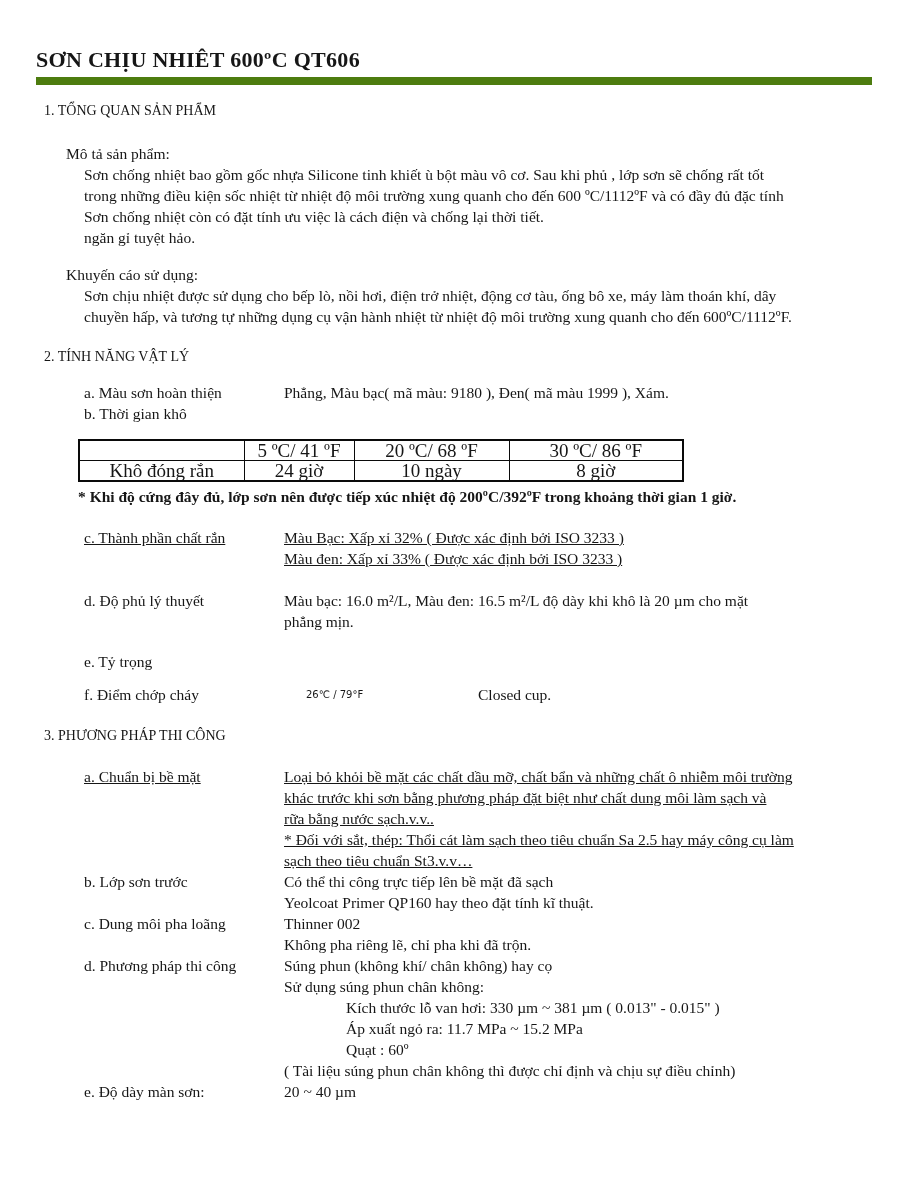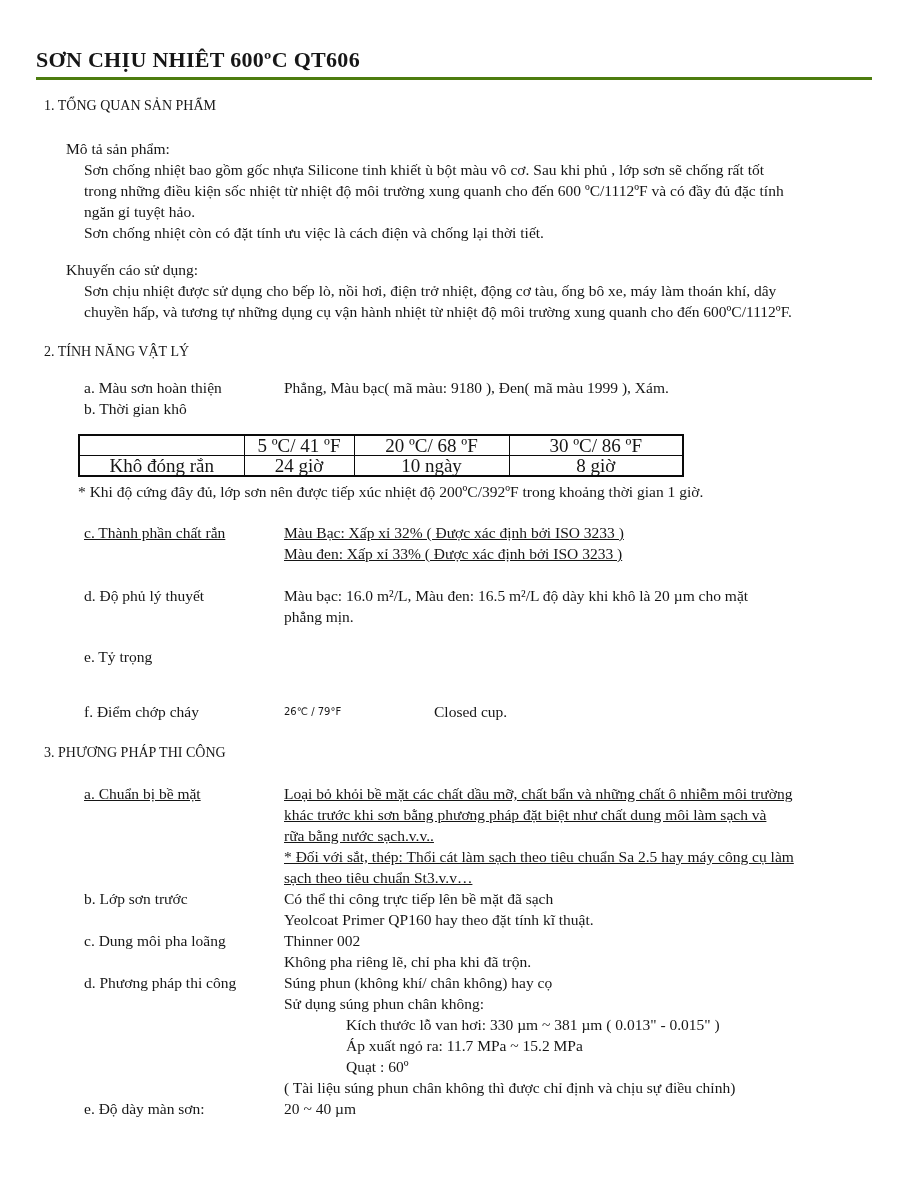--- a/index.html
+++ b/index.html
@@ -6,68 +6,68 @@
   .page {
     position:relative;
     width:908px; height:1179px;
     background:#ffffff;
     color:#161616;
     font-family:"Liberation Serif","DejaVu Serif",serif;
     font-size:15.5px;
     line-height:21px;
     overflow:hidden;
   }
-  .titlebar { margin:46px 36px 0 36px; border-bottom:3px solid #4d7c0f; padding-bottom:4px; }
+  .titlebar { margin:46px 36px 0 36px; border-bottom:8px solid #4d7c0f; padding-bottom:4px; }
   .doc-title { margin:0; font-size:22px; line-height:27px; font-weight:bold; letter-spacing:0.3px; }
   .sec-heading { margin:0 0 0 44px; font-size:14px; font-weight:normal; }
   .sec1-heading { margin-top:15px; }
   .sec2-heading { margin-top:19px; }
   .sec3-heading { margin-top:20px; }
   .sublabel { margin:0 0 0 66px; }
   .desc-label { margin-top:22px; }
   .usage-label { margin-top:16px; }
   .para { margin-left:84px; }
   .line { white-space:nowrap; }
   .kv { display:flex; margin-left:84px; }
   .kv .k { width:200px; flex:none; }
   .kv .v { flex:1; }
   .mt15 { margin-top:15px; }
-  .mt18 { margin-top:34px; }
+  .mt18 { margin-top:12px;gap:22px; }
   .mt19 { margin-top:19px; }
   .mt20 { margin-top:20px;text-decoration:underline; }
   .mt21 { margin-top:21px; }
   .drytable { border-collapse:collapse; margin:15px 0 0 78px; border:2px solid #0a0a0a; table-layout:fixed; }
   .drytable td {
     border:1px solid #0a0a0a;
     text-align:center; vertical-align:middle;
     height:19px; padding:0 3px;
     font-size:19px; line-height:17px;
     white-space:nowrap; overflow:hidden;
   }
-  .footnote { margin:4px 0 0 78px; }
+  .footnote { margin:4px 0 0 78px;font-weight:bold; }
   .flash-val { width:150px; flex:none; font-family:"DejaVu Sans","Liberation Sans",sans-serif; font-size:10px; }
   .indent { margin-left:62px; }
 </style>
 </head>
 <body>
 
 <div class="page">
 
   <div class="titlebar">
     <h1 class="doc-title">SƠN CHỊU NHIÊT 600ºC QT606</h1>
   </div>
 
   <h2 class="sec-heading sec1-heading">1. TỔNG QUAN SẢN PHẨM</h2>
 
   <p class="sublabel desc-label">Mô tả sản phẩm:</p>
   <div class="para">
     <div class="line">Sơn chống nhiệt bao gồm gốc nhựa Silicone tinh khiết ù bột màu vô cơ. Sau khi phủ , lớp sơn sẽ chống rất tốt</div>
     <div class="line">trong những điều kiện sốc nhiệt từ nhiệt độ môi trường xung quanh cho đến 600 ºC/1112ºF và có đầy đủ đặc tính</div>
+    <div class="line">Sơn chống nhiệt còn có đặt tính ưu việc là cách điện và chống lại thời tiết.</div>
     <div class="line">ngăn gỉ tuyệt hảo.</div>
-    <div class="line">Sơn chống nhiệt còn có đặt tính ưu việc là cách điện và chống lại thời tiết.</div>
   </div>
 
   <p class="sublabel usage-label">Khuyến cáo sử dụng:</p>
   <div class="para">
     <div class="line">Sơn chịu nhiệt được sử dụng cho bếp lò, nồi hơi, điện trở nhiệt, động cơ tàu, ống bô xe, máy làm thoán khí, dây</div>
     <div class="line">chuyền hấp, và tương tự những dụng cụ vận hành nhiệt từ nhiệt độ môi trường xung quanh cho đến 600ºC/1112ºF.</div>
   </div>
 
   <h2 class="sec-heading sec2-heading">2. TÍNH NĂNG VẬT LÝ</h2>
 

